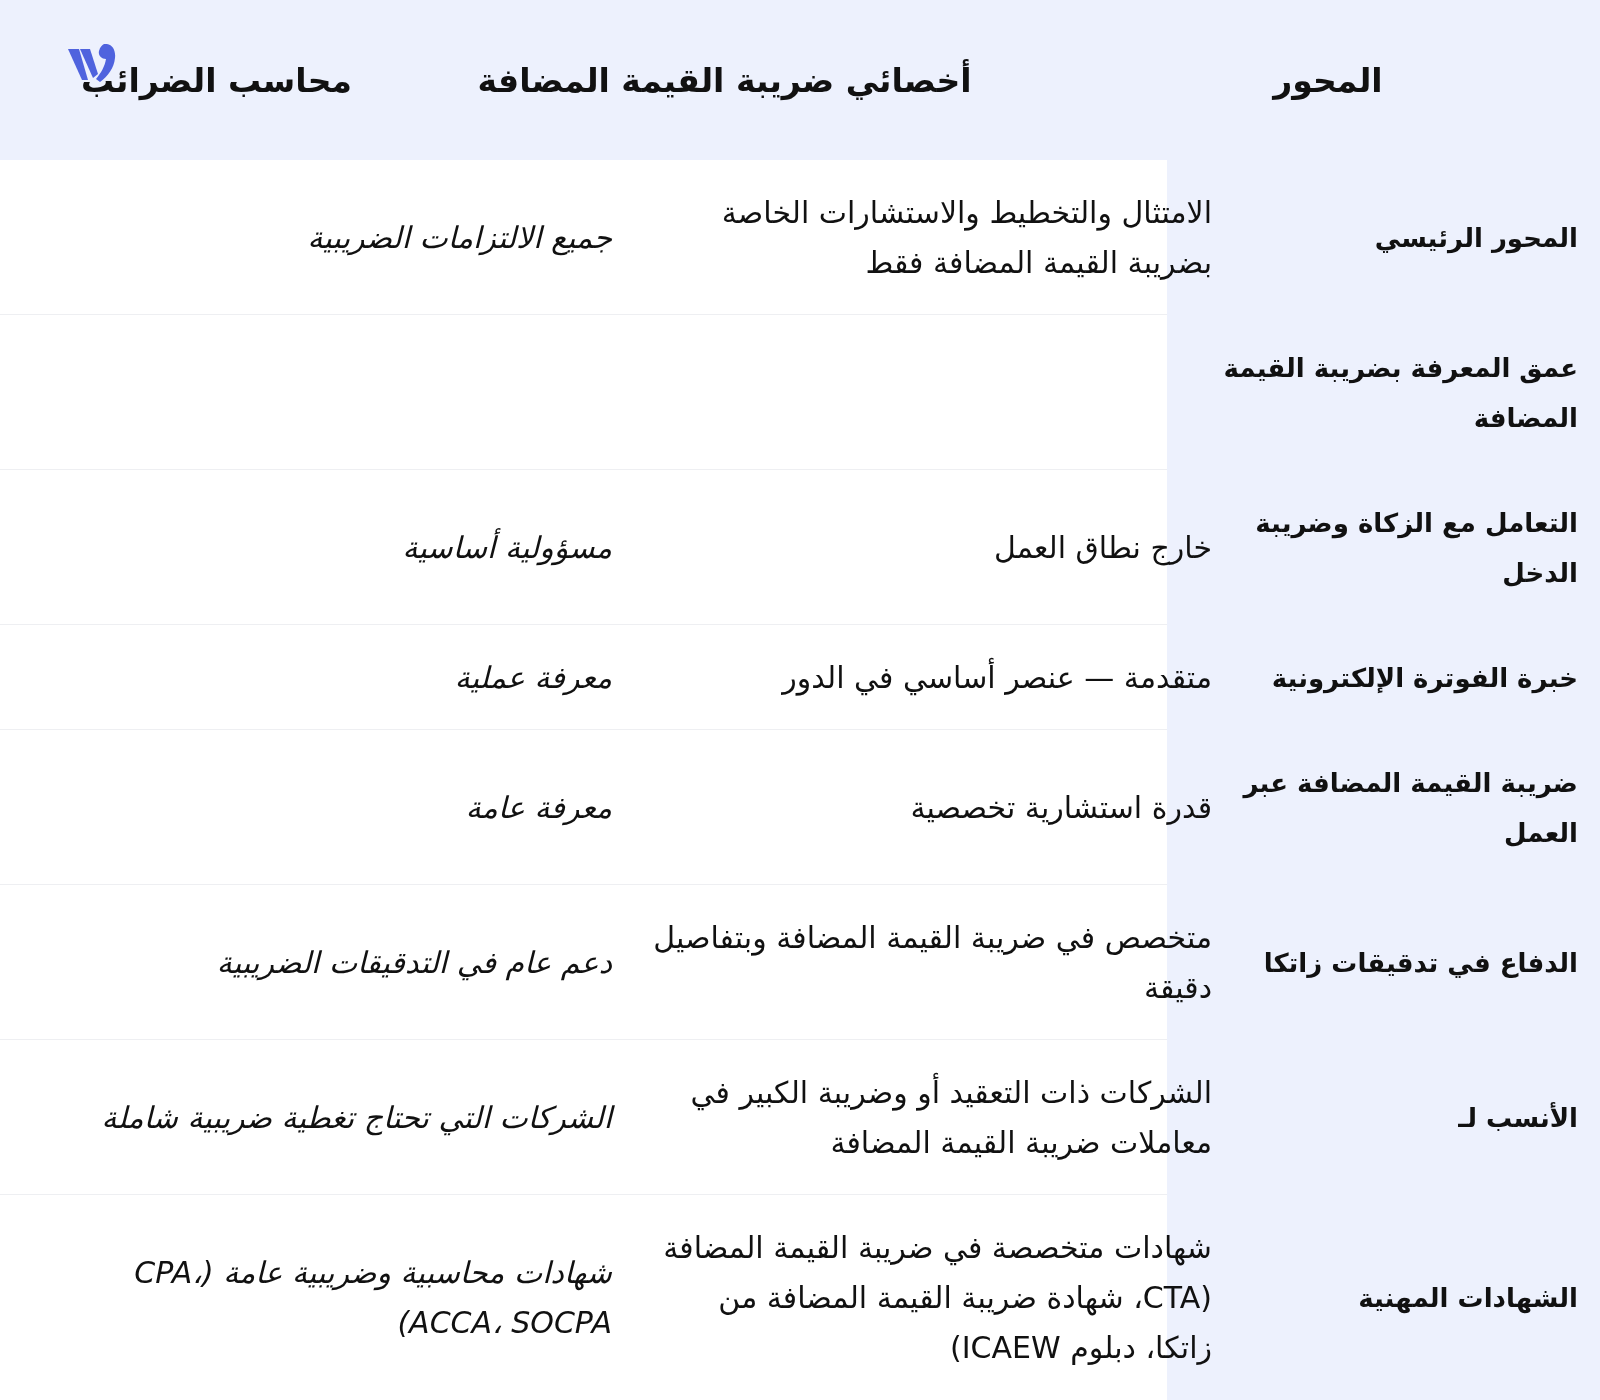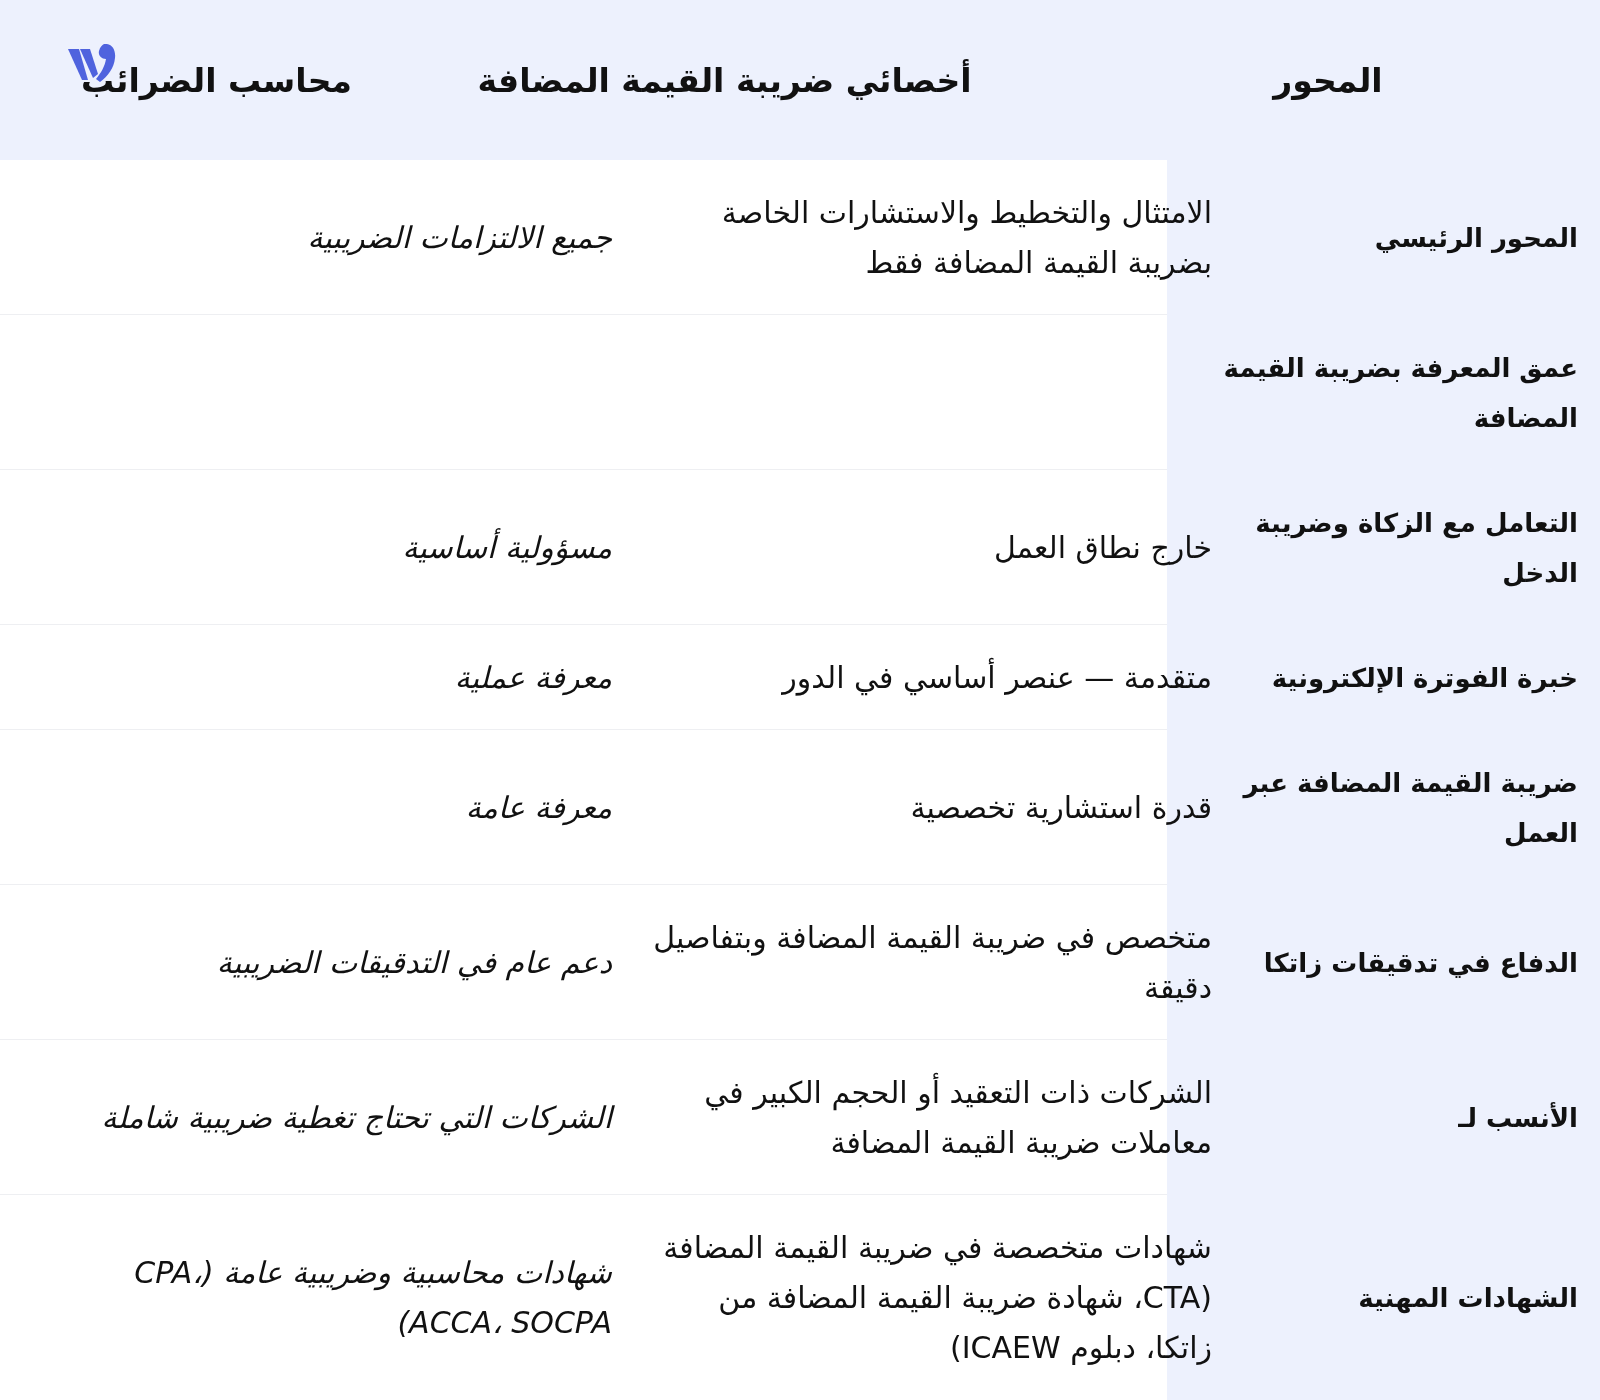--- a/index.html
+++ b/index.html
@@ -196,21 +196,21 @@
           <span>دعم عام في التدقيقات الضريبية</span>
         </div>
       <div class="sep"></div>
     </div>
 
     <div class="row" style="height:155px">
       <div class="cell c0">
           <span>الأنسب لـ</span>
         </div>
       <div class="cell c1">
-          <span>الشركات ذات التعقيد أو الحجم الكبير في معاملات ضريبة القيمة المضافة</span>
+          <span>الشركات ذات التعقيد أو وضريبة الكبير في معاملات ضريبة القيمة المضافة</span>
         </div>
       <div class="cell c2">
           <span>الشركات التي تحتاج تغطية ضريبية شاملة</span>
         </div>
       <div class="sep"></div>
     </div>
 
     <div class="row" style="height:205px">
       <div class="cell c0">
           <span>الشهادات المهنية</span>

